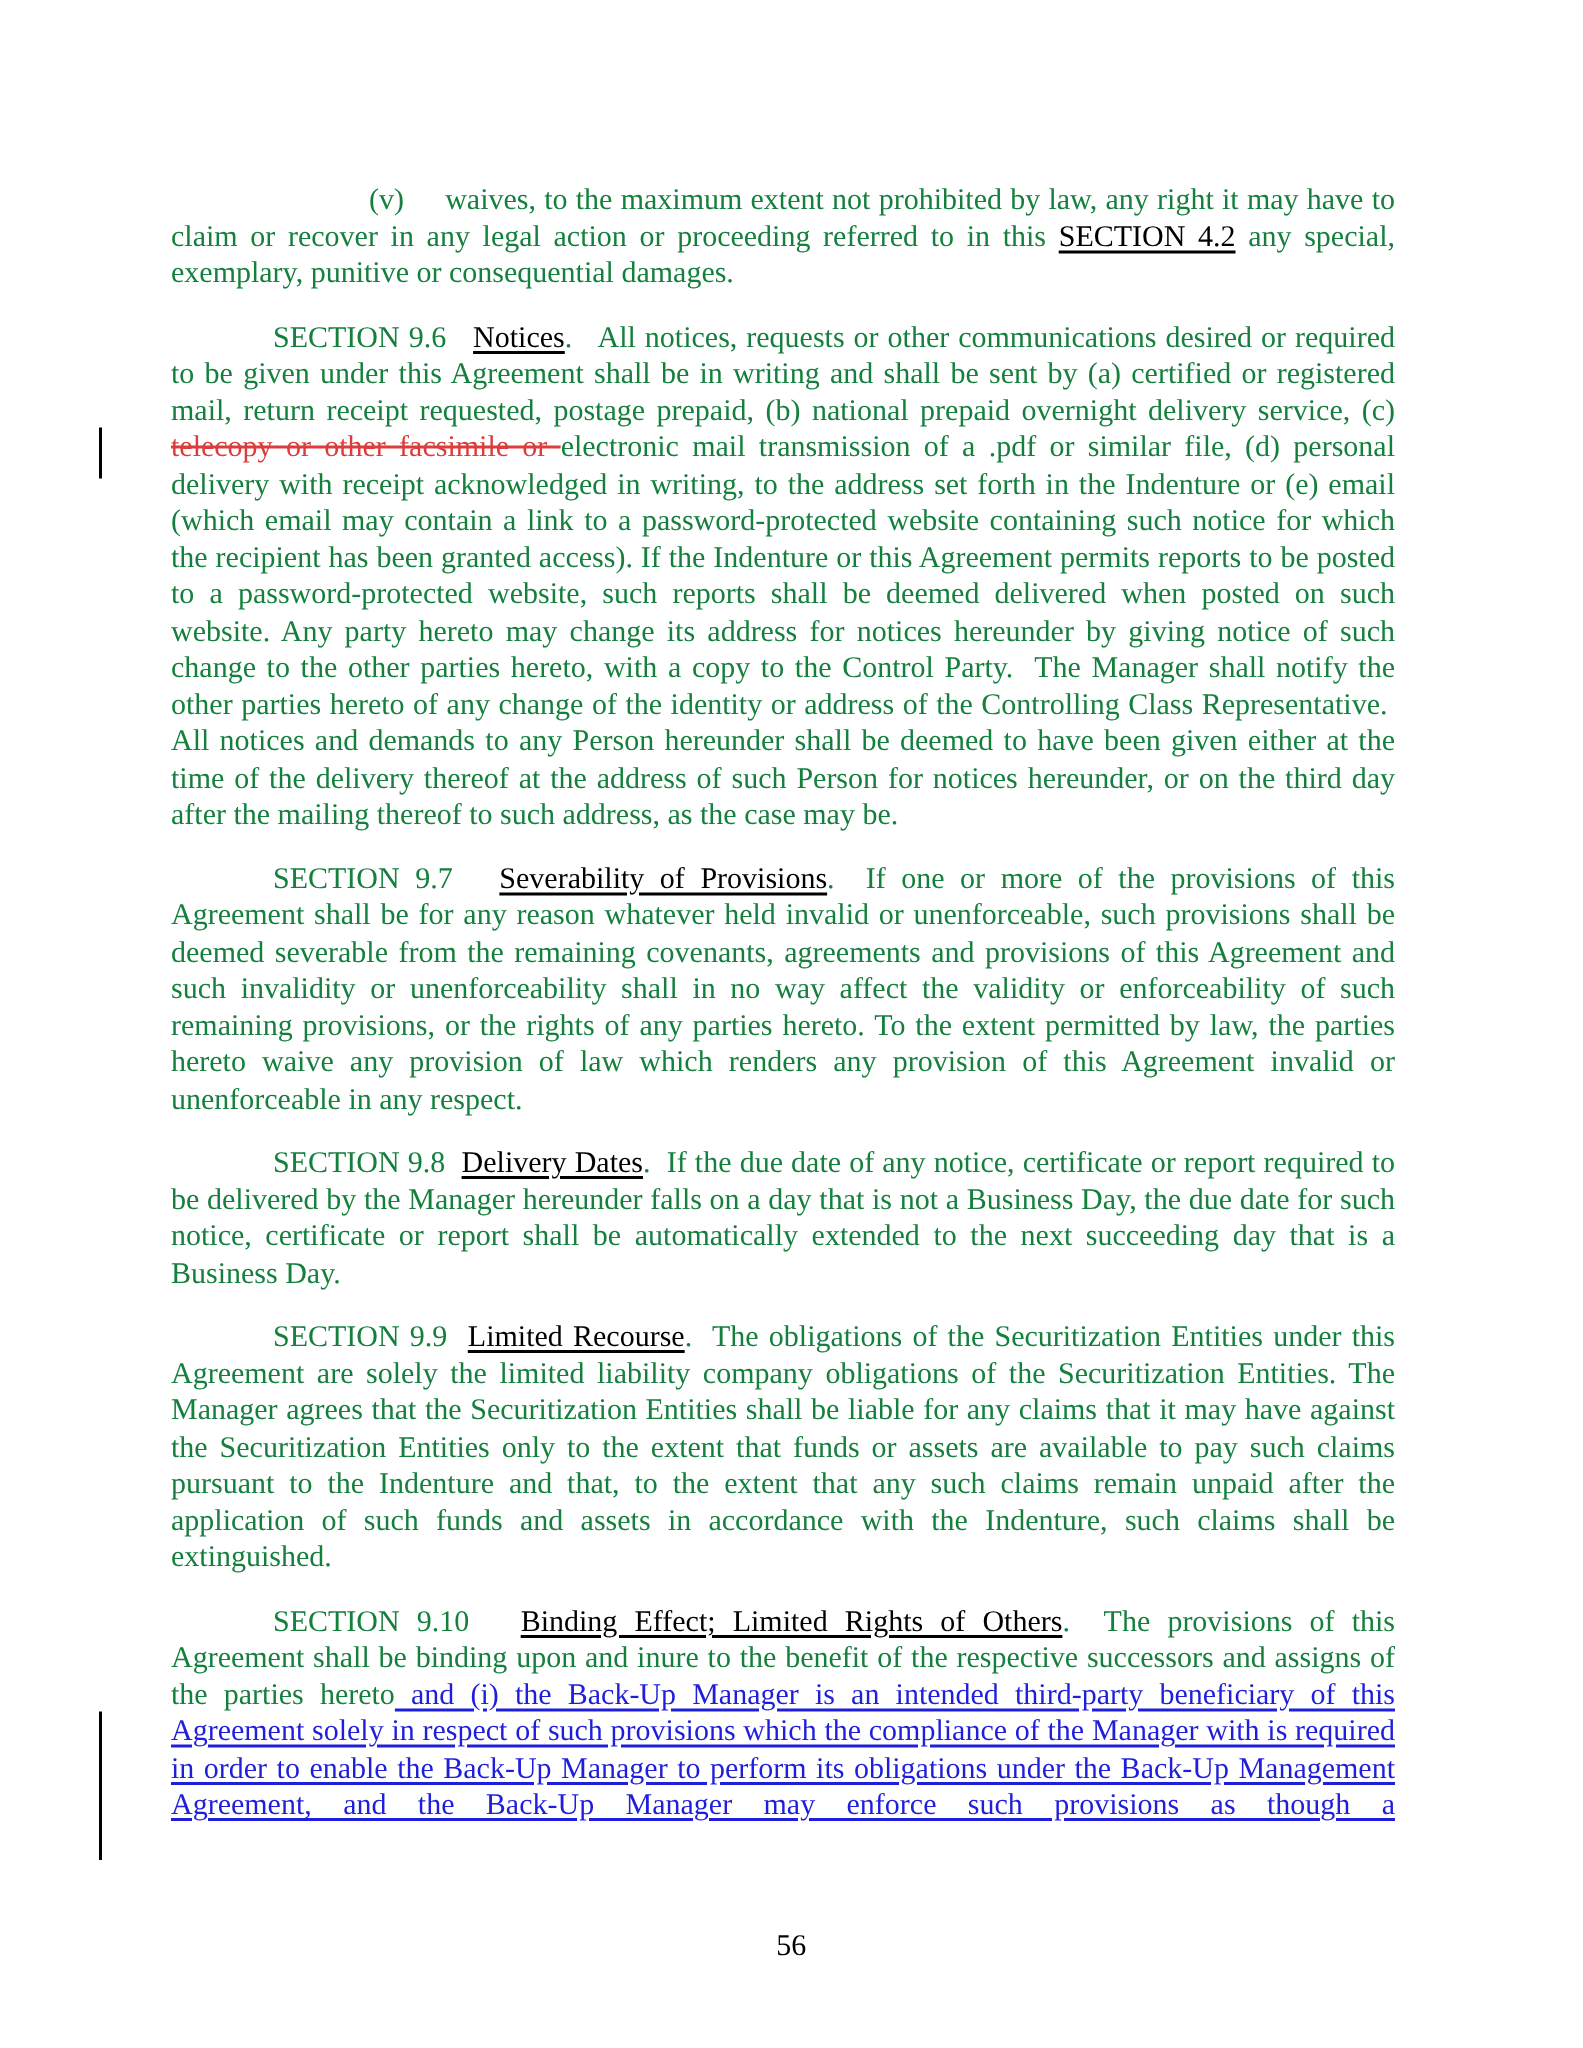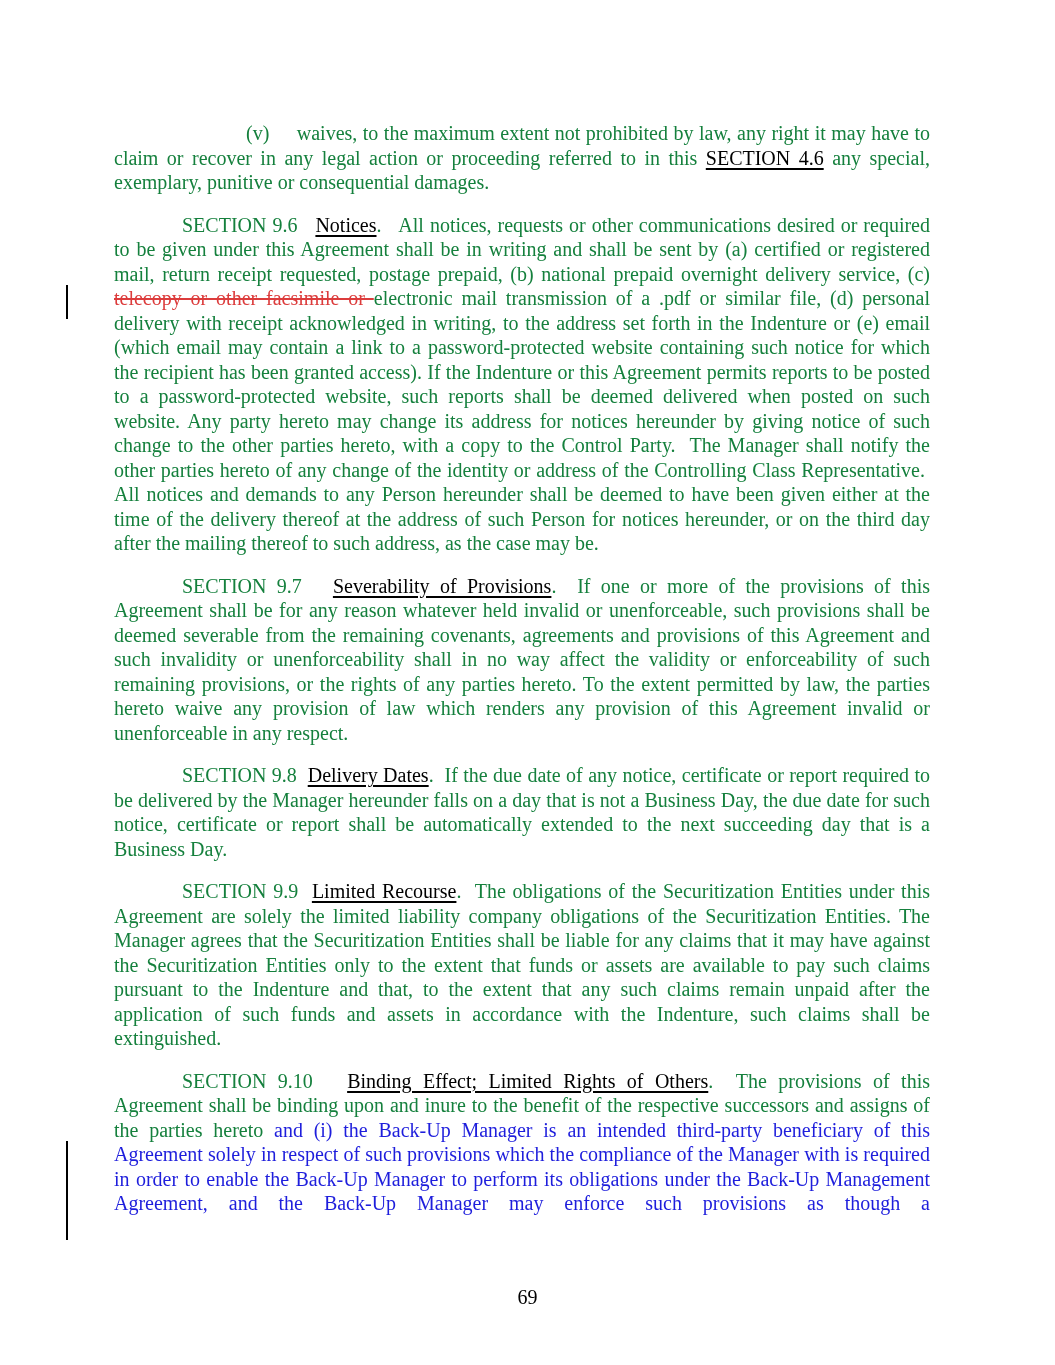--- a/index.html
+++ b/index.html
@@ -40,20 +40,21 @@
     text-decoration-thickness: 1.5px;
     text-underline-offset: 3px;
   }
   .run-del {
     color: var(--deletion-color, #dc3c3c);
     text-decoration: line-through;
     text-decoration-thickness: 2px;
   }
   .run-ins {
     color: var(--insertion-color, #1e1edc);
+    text-decoration: underline;
     text-decoration-thickness: 1.5px;
     text-underline-offset: 3px;
   }
 
   .change-bar {
     position: absolute;
     width: 2px;
     background: #000000;
   }
   #change-bar-deletion  { left: 66px; top: 285px;  height: 34px; }
@@ -69,21 +70,21 @@
     color: #000000;
   }
 </style>
 </head>
 <body>
 
 <div class="change-bar" id="change-bar-deletion"></div>
 <div class="change-bar" id="change-bar-insertion"></div>
 
 <div class="doc-body">
-    <p class="para subclause"><span class="run-plain">(v)&nbsp;&nbsp;&nbsp;&nbsp;&nbsp;waives, to the maximum extent not prohibited by law, any right it may have to claim or recover in any legal action or proceeding referred to in this </span><span class="run-u">SECTION 4.6</span><span class="run-plain"> any special, exemplary, punitive or consequential damages.</span></p>
+    <p class="para subclause"><span class="run-plain">(v)&nbsp;&nbsp;&nbsp;&nbsp;&nbsp;waives, to the maximum extent not prohibited by law, any right it may have to claim or recover in any legal action or proceeding referred to in this </span><span class="run-u">SECTION 4.2</span><span class="run-plain"> any special, exemplary, punitive or consequential damages.</span></p>
     <p class="para section"><span class="run-plain">SECTION 9.6&nbsp;&nbsp;&nbsp;</span><span class="run-u">Notices</span><span class="run-plain">.&nbsp;&nbsp; All notices, requests or other communications desired or required to be given under this Agreement shall be in writing and shall be sent by (a) certified or registered mail, return receipt requested, postage prepaid, (b) national prepaid overnight delivery service, (c) </span><span class="run-del">telecopy or other facsimile or </span><span class="run-plain">electronic mail transmission of a .pdf or similar file, (d) personal delivery with receipt acknowledged in writing, to the address set forth in the Indenture or (e) email (which email may contain a link to a password-protected website containing such notice for which the recipient has been granted access). If the Indenture or this Agreement permits reports to be posted to a password-protected website, such reports shall be deemed delivered when posted on such website. Any party hereto may change its address for notices hereunder by giving notice of such change to the other parties hereto, with a copy to the Control Party.&nbsp; The Manager shall notify the other parties hereto of any change of the identity or address of the Controlling Class Representative.&nbsp; All notices and demands to any Person hereunder shall be deemed to have been given either at the time of the delivery thereof at the address of such Person for notices hereunder, or on the third day after the mailing thereof to such address, as the case may be.</span></p>
     <p class="para section"><span class="run-plain">SECTION 9.7&nbsp;&nbsp;&nbsp;</span><span class="run-u">Severability of Provisions</span><span class="run-plain">.&nbsp; If one or more of the provisions of this Agreement shall be for any reason whatever held invalid or unenforceable, such provisions shall be deemed severable from the remaining covenants, agreements and provisions of this Agreement and such invalidity or unenforceability shall in no way affect the validity or enforceability of such remaining provisions, or the rights of any parties hereto. To the extent permitted by law, the parties hereto waive any provision of law which renders any provision of this Agreement invalid or unenforceable in any respect.</span></p>
     <p class="para section"><span class="run-plain">SECTION 9.8&nbsp;&nbsp;</span><span class="run-u">Delivery Dates</span><span class="run-plain">.&nbsp; If the due date of any notice, certificate or report required to be delivered by the Manager hereunder falls on a day that is not a Business Day, the due date for such notice, certificate or report shall be automatically extended to the next succeeding day that is a Business Day.</span></p>
     <p class="para section"><span class="run-plain">SECTION 9.9&nbsp;&nbsp;</span><span class="run-u">Limited Recourse</span><span class="run-plain">.&nbsp; The obligations of the Securitization Entities under this Agreement are solely the limited liability company obligations of the Securitization Entities. The Manager agrees that the Securitization Entities shall be liable for any claims that it may have against the Securitization Entities only to the extent that funds or assets are available to pay such claims pursuant to the Indenture and that, to the extent that any such claims remain unpaid after the application of such funds and assets in accordance with the Indenture, such claims shall be extinguished.</span></p>
     <p class="para section continued"><span class="run-plain">SECTION 9.10&nbsp;&nbsp;&nbsp;</span><span class="run-u">Binding Effect; Limited Rights of Others</span><span class="run-plain">.&nbsp; The provisions of this Agreement shall be binding upon and inure to the benefit of the respective successors and assigns of the parties hereto</span><span class="run-ins"> and (i) the Back-Up Manager is an intended third-party beneficiary of this Agreement solely in respect of such provisions which the compliance of the Manager with is required in order to enable the Back-Up Manager to perform its obligations under the Back-Up Management Agreement, and the Back-Up Manager may enforce such provisions as though a</span></p>
   </div>
 
-<div class="page-number">69</div>
+<div class="page-number">56</div>
 
 </body></html>

